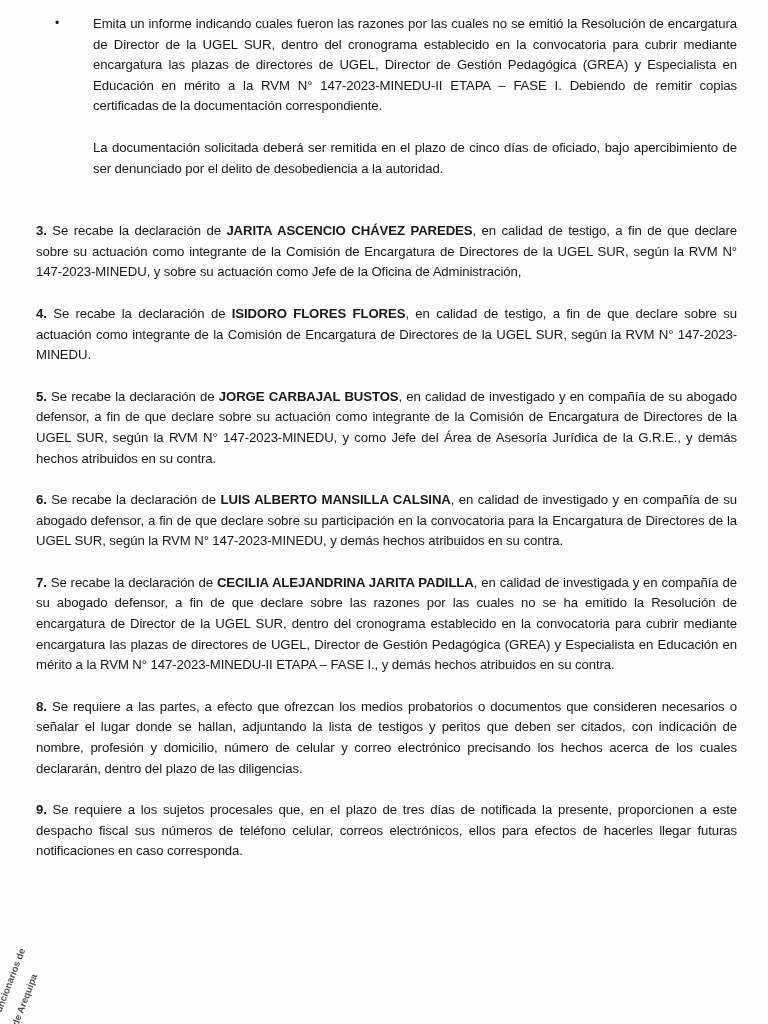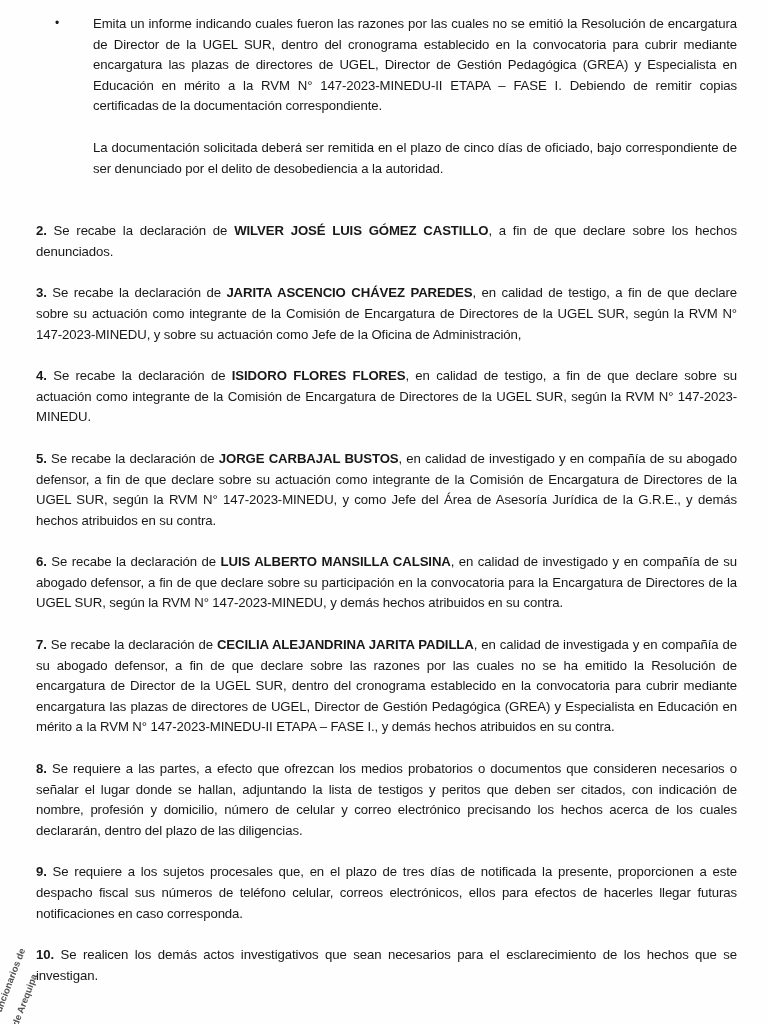--- a/index.html
+++ b/index.html
@@ -67,29 +67,27 @@
   }
   .stamp-line.l1 { left: 1px;  top: 1008px; }
   .stamp-line.l2 { left: 16px; top: 1026px; }
 </style>
 </head>
 <body>
 
 <div class="page">
   <div class="doc-content">
       <p class="para bullet"><span class="bullet-marker">•</span><span>Emita un informe indicando cuales fueron las razones por las cuales no se emitió la Resolución de encargatura de Director de la UGEL SUR, dentro del cronograma establecido en la convocatoria para cubrir mediante encargatura las plazas de directores de UGEL, Director de Gestión Pedagógica (GREA) y Especialista en Educación en mérito a la RVM N° 147-2023-MINEDU-II ETAPA – FASE I. Debiendo de remitir copias certificadas de la documentación correspondiente.</span></p>
-      <p class="para indent"><span>La documentación solicitada deberá ser remitida en el plazo de cinco días de oficiado, bajo correspondiente de ser denunciado por el delito de desobediencia a la autoridad.</span></p>
-      <p class="para numbered"><strong>2. </strong><span>Se recabe la declaración de </span><strong>WILVER JOSÉ LUIS GÓMEZ CASTILLO</strong><span>, a fin de que declare sobre los hechos denunciados.</span></p>
+      <p class="para indent"><span>La documentación solicitada deberá ser remitida en el plazo de cinco días de oficiado, bajo apercibimiento de ser denunciado por el delito de desobediencia a la autoridad.</span></p>
       <p class="para numbered"><strong>3. </strong><span>Se recabe la declaración de </span><strong>JARITA ASCENCIO CHÁVEZ PAREDES</strong><span>, en calidad de testigo, a fin de que declare sobre su actuación como integrante de la Comisión de Encargatura de Directores de la UGEL SUR, según la RVM N° 147-2023-MINEDU, y sobre su actuación como Jefe de la Oficina de Administración,</span></p>
       <p class="para numbered"><strong>4. </strong><span>Se recabe la declaración de </span><strong>ISIDORO FLORES FLORES</strong><span>, en calidad de testigo, a fin de que declare sobre su actuación como integrante de la Comisión de Encargatura de Directores de la UGEL SUR, según la RVM N° 147-2023-MINEDU.</span></p>
       <p class="para numbered"><strong>5. </strong><span>Se recabe la declaración de </span><strong>JORGE CARBAJAL BUSTOS</strong><span>, en calidad de investigado y en compañía de su abogado defensor, a fin de que declare sobre su actuación como integrante de la Comisión de Encargatura de Directores de la UGEL SUR, según la RVM N° 147-2023-MINEDU, y como Jefe del Área de Asesoría Jurídica de la G.R.E., y demás hechos atribuidos en su contra.</span></p>
       <p class="para numbered"><strong>6. </strong><span>Se recabe la declaración de </span><strong>LUIS ALBERTO MANSILLA CALSINA</strong><span>, en calidad de investigado y en compañía de su abogado defensor, a fin de que declare sobre su participación en la convocatoria para la Encargatura de Directores de la UGEL SUR, según la RVM N° 147-2023-MINEDU, y demás hechos atribuidos en su contra.</span></p>
       <p class="para numbered"><strong>7. </strong><span>Se recabe la declaración de </span><strong>CECILIA ALEJANDRINA JARITA PADILLA</strong><span>, en calidad de investigada y en compañía de su abogado defensor, a fin de que declare sobre las razones por las cuales no se ha emitido la Resolución de encargatura de Director de la UGEL SUR, dentro del cronograma establecido en la convocatoria para cubrir mediante encargatura las plazas de directores de UGEL, Director de Gestión Pedagógica (GREA) y Especialista en Educación en mérito a la RVM N° 147-2023-MINEDU-II ETAPA – FASE I., y demás hechos atribuidos en su contra.</span></p>
       <p class="para numbered"><strong>8. </strong><span>Se requiere a las partes, a efecto que ofrezcan los medios probatorios o documentos que consideren necesarios o señalar el lugar donde se hallan, adjuntando la lista de testigos y peritos que deben ser citados, con indicación de nombre, profesión y domicilio, número de celular y correo electrónico precisando los hechos acerca de los cuales declararán, dentro del plazo de las diligencias.</span></p>
       <p class="para numbered"><strong>9. </strong><span>Se requiere a los sujetos procesales que, en el plazo de tres días de notificada la presente, proporcionen a este despacho fiscal sus números de teléfono celular, correos electrónicos, ellos para efectos de hacerles llegar futuras notificaciones en caso corresponda.</span></p>
-      <p class="para numbered"><strong>10. </strong><span>Se realicen los demás actos investigativos que sean necesarios para el esclarecimiento de los hechos que se investigan.</span></p>
     </div>
 
   <div class="stamp">
     <span class="stamp-line l1">Funcionarios de</span>
     <span class="stamp-line l2">al de Arequipa</span>
   </div>
 </div>
 
 </body></html>

